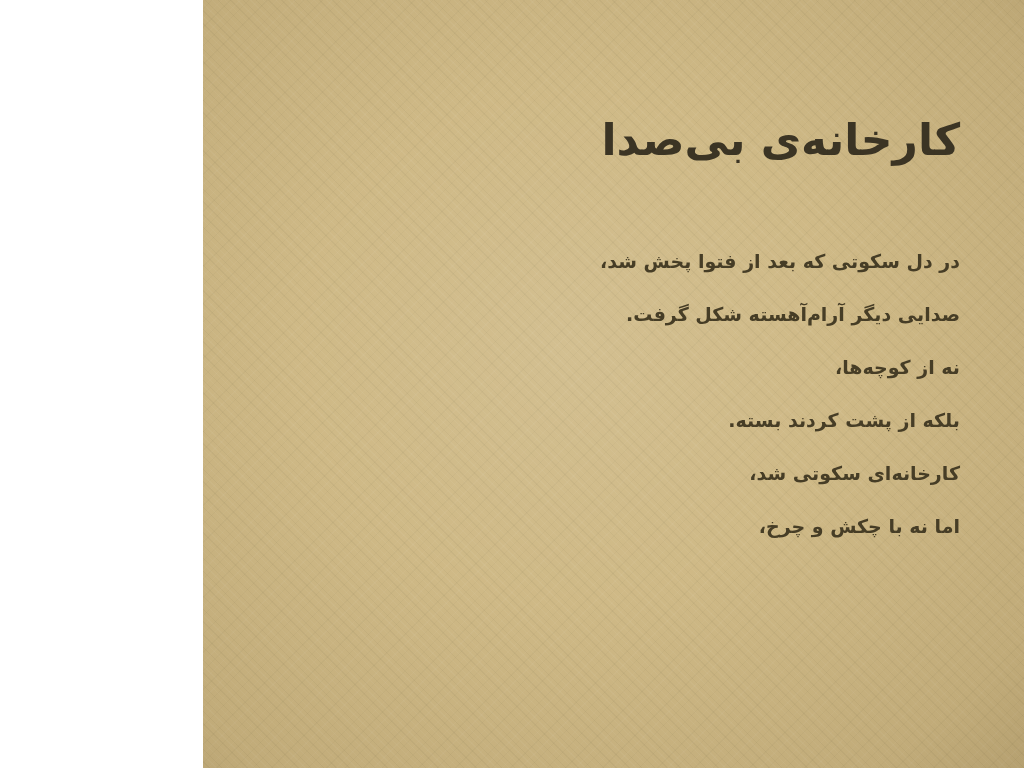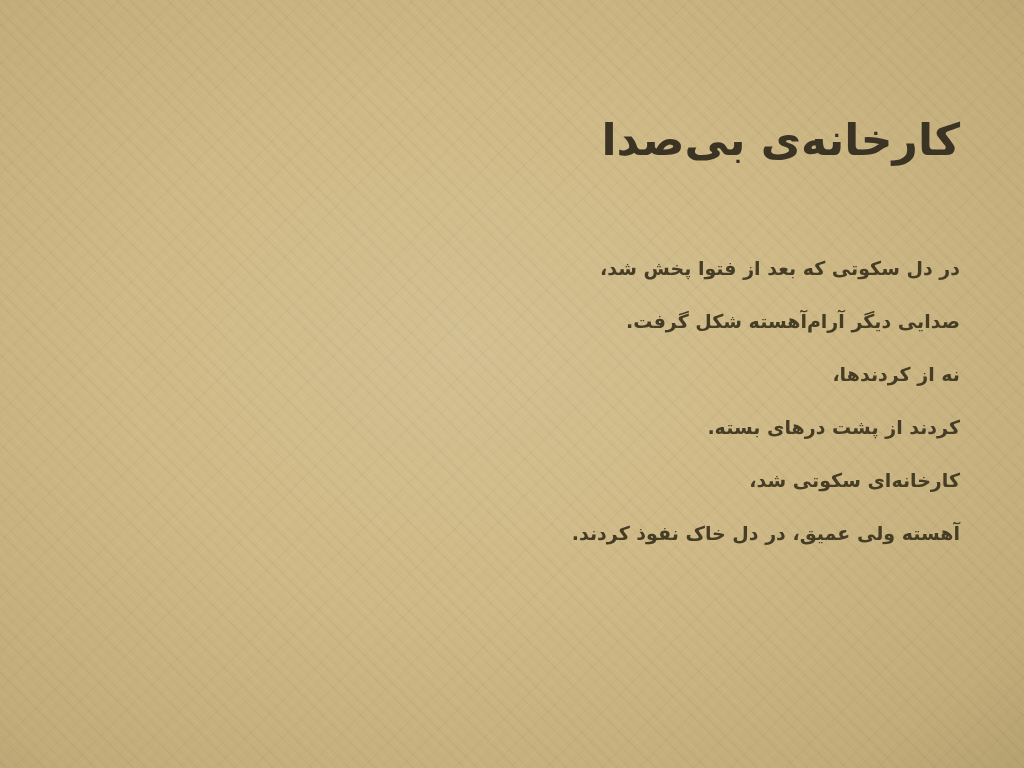--- a/index.html
+++ b/index.html
@@ -8,21 +8,21 @@
   }
   body {
     width: 1024px;
     height: 768px;
     overflow: hidden;
     font-family: "DejaVu Sans", sans-serif;
   }
 
   .slide {
     position: relative;
-    width: 1024px;
+    width: 821px;
     height: 768px;
     background-color: #ceb884;
     overflow: hidden;
   }
 
   
   .texture-a {
     position: absolute;
     inset: 0;
     background-image: repeating-linear-gradient(
@@ -86,21 +86,21 @@
     font-weight: bold;
     line-height: 1.25;
     color: #3b3424;
     letter-spacing: 0;
     direction: rtl;
     unicode-bidi: isolate;
   }
 
   .body-block {
     position: absolute;
-    top: 242px;
+    top: 235px;
     right: 64px;
     left: 64px;
     text-align: right;
     direction: rtl;
   }
   .body-line {
     margin: 0 0 0 0;
     padding: 0;
     font-family: "DejaVu Sans", sans-serif;
     font-size: 19px;
@@ -122,20 +122,20 @@
 
   <div class="content">
 
     <div class="title-block">
       <h1 class="slide-title">کارخانه‌ی بی‌صدا</h1>
     </div>
 
     <div class="body-block">
       <p class="body-line">در دل سکوتی که بعد از فتوا پخش شد،</p>
       <p class="body-line">صدایی دیگر آرام‌آهسته شکل گرفت.</p>
-      <p class="body-line">نه از کردند‌ها،</p>
-      <p class="body-line">کردند از پشت درهای بسته.</p>
+      <p class="body-line">نه از کوچه‌ها،</p>
+      <p class="body-line">بلکه از پشت کردند بسته.</p>
       <p class="body-line">کارخانه‌ای سکوتی شد،</p>
-      <p class="body-line">آهسته ولی عمیق، در دل خاک نفوذ کردند.</p>
+      <p class="body-line">اما نه با چکش و چرخ،</p>
     </div>
 
   </div>
 </div>
 
 </body></html>

